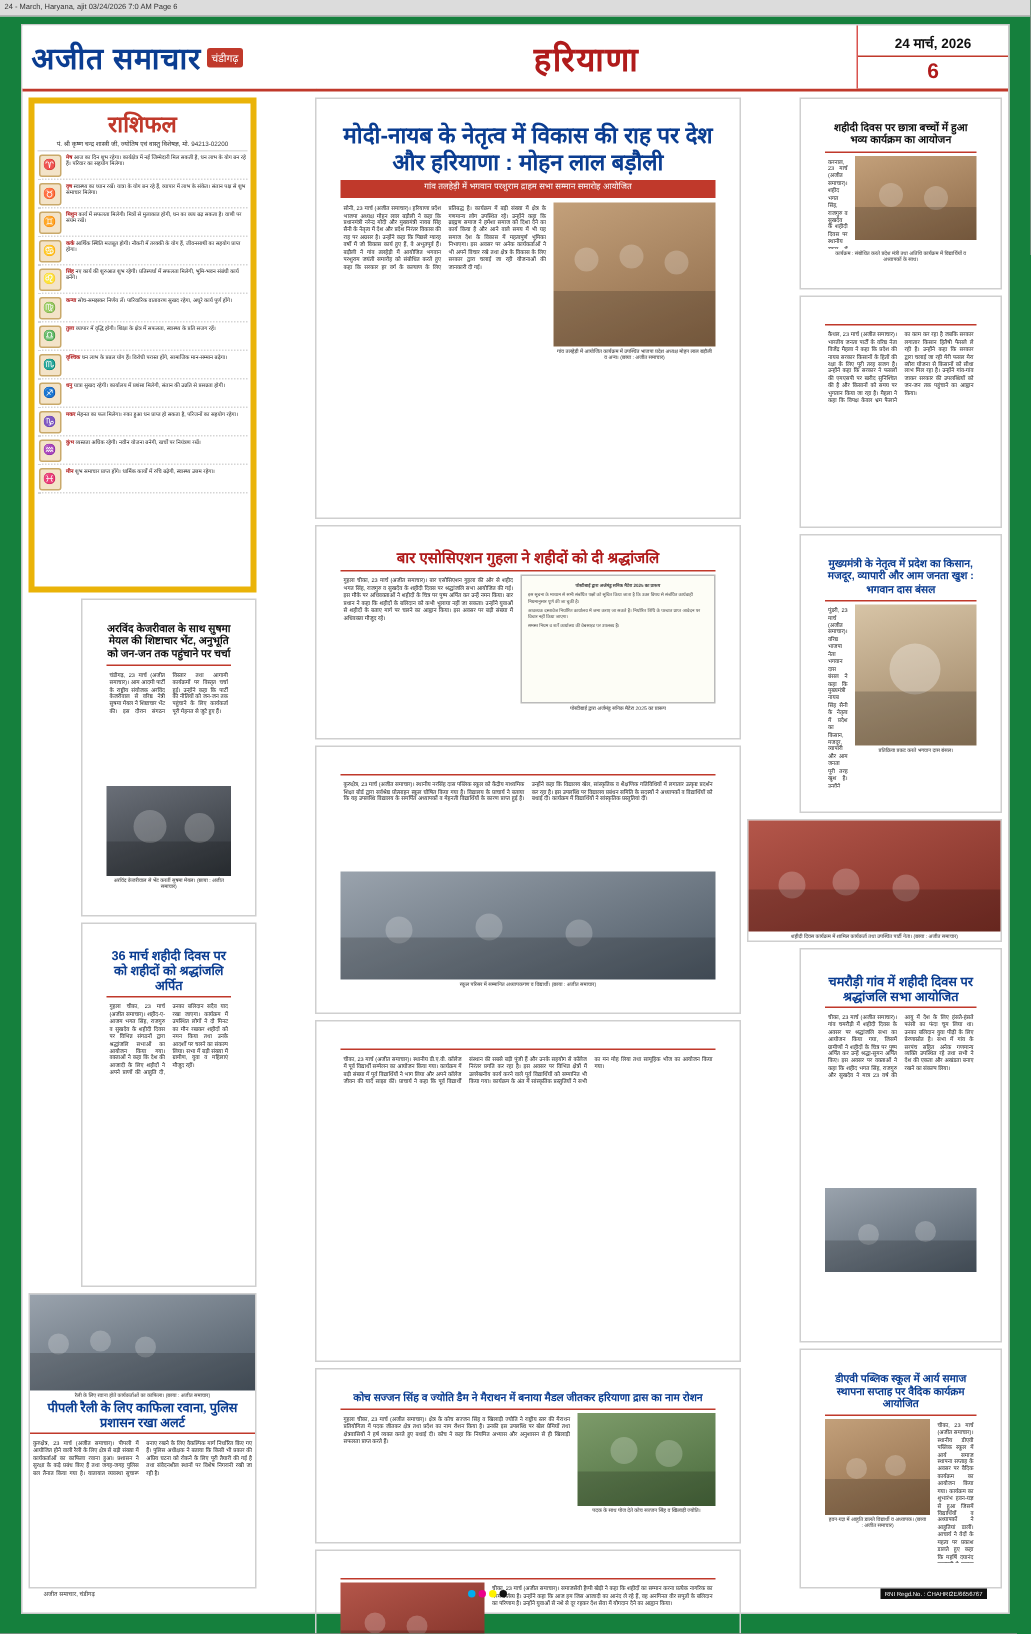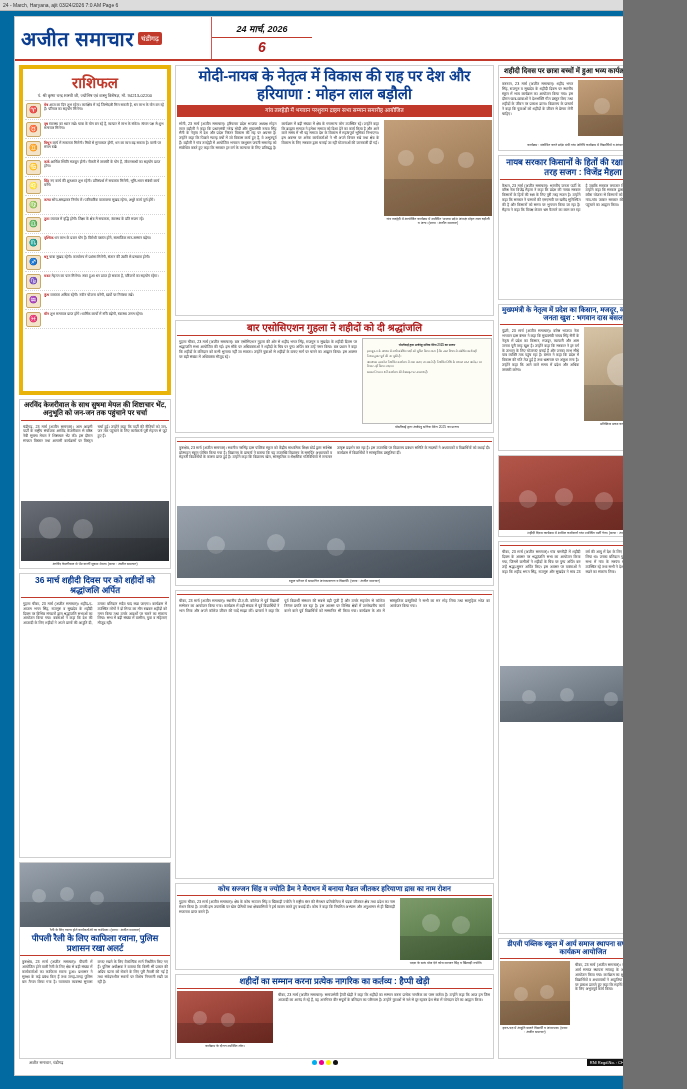--- a/index.html
+++ b/index.html
@@ -1,31 +1,31 @@
 <!DOCTYPE html>
 <html><head>
 <meta charset="utf-8">
 <style>
   html,body{margin:0;padding:0;background:#6f6f6f;}
   body{font-family:"Liberation Sans",sans-serif;}
   .page{
-    width:623px;height:1089px;position:relative;background:#0369a1;overflow:hidden;
+    width:687px;height:1089px;position:relative;background:#15803d;overflow:hidden;
     box-sizing:border-box;
   }
   .browserbar{height:10px;background:#dcdcdc;border-bottom:1px solid #b5b5b5;
     font-size:5px;line-height:10px;color:#333;padding-left:3px;white-space:nowrap;overflow:hidden;}
   .sheet{position:absolute;left:14px;top:16px;width:659px;height:1060px;background:#fff;border:1px solid #c9c9c9;box-sizing:border-box;}
   
   .masthead{display:flex;align-items:stretch;height:42px;border-bottom:2px solid #c0392b;}
   .mh-left{width:190px;background:#fff;display:flex;align-items:center;padding-left:6px;gap:4px;}
   .mh-title{color:#0b3d91;font-weight:bold;font-size:20px;letter-spacing:.5px;}
   .mh-city{font-size:7px;background:#c0392b;color:#fff;padding:2px 3px;border-radius:2px;}
   .mh-center{flex:1;display:flex;align-items:center;justify-content:center;background:#fff;}
   .mh-center span{font-size:22px;font-weight:bold;color:#b01b1b;letter-spacing:1px;}
-  .mh-right{width:100px;border-left:1px solid #d9534f;display:flex;flex-direction:column;align-items:center;justify-content:center;font-style:italic;}
+  .mh-right{width:100px;border-left:1px solid #d9534f;display:flex;flex-direction:column;align-items:center;justify-content:center;}
   .mh-date{font-size:9px;font-weight:bold;color:#111;border-bottom:1px solid #c0392b;width:100%;text-align:center;padding:2px 0;}
   .mh-page{font-size:14px;font-weight:bold;color:#b01b1b;padding:1px 0;}
   
   .cols{display:flex;gap:4px;padding:4px;box-sizing:border-box;height:calc(100% - 56px);}
   .col{display:flex;flex-direction:column;gap:4px;}
   .c1{width:152px;}
   .c2{flex:1;}
   .c3{width:170px;}
   .box{border:1px solid #cfcfcf;box-sizing:border-box;}
   .rashi{border:4px solid #eab308;padding:2px;}
@@ -56,38 +56,41 @@
   .portrait{background:linear-gradient(165deg,#d7c4a6,#9a8162);}
   .doc{background:#fdfdf6;border:1px solid #bbb;padding:4px;font-size:3px;line-height:1.35;color:#444;}
   .doc p{margin:0 0 2px 0;}
   .divider{height:1px;background:#c0392b;margin:2px 0;}
   .footer{position:absolute;left:14px;right:14px;bottom:6px;height:14px;display:flex;align-items:center;justify-content:space-between;font-size:4px;color:#333;}
   .dots{display:flex;gap:2px;align-items:center;}
   .dot{width:5px;height:5px;border-radius:50%;}
   .regd{background:#111;color:#fff;font-size:4px;padding:1px 3px;}
   .twocol{column-count:2;}
   .threecol{column-count:3;}
-  .pad{padding:1px;}
+  .pad{padding:16px;margin-left:35px;}
   .flexrow{display:flex;gap:3px;}
 </style>
 </head>
 <body>
 
 <div class="page">
 
   <div class="browserbar">
     <span>24 - March, Haryana, ajit   03/24/2026   7:0 AM   Page 6</span>
   </div>
 
   <div class="sheet">
 
     <div class="masthead">
       <div class="mh-left">
         <span class="mh-title">अजीत समाचार</span>
         <span class="mh-city">चंडीगढ़</span>
+      </div>
+      <div class="mh-center">
+        <span>हरियाणा</span>
       </div>
       <div class="mh-right">
         <div class="mh-date">24 मार्च, 2026</div>
         <div class="mh-page">6</div>
       </div>
     </div>
 
     <div class="cols">
 
       <div class="col c1">
@@ -242,21 +245,20 @@
               <div class="ph green" style="height:62px;">
                   <i style="width:18px;height:18px;left:22px;top:16px;"></i>
                   <i style="width:18px;height:18px;left:52px;top:18px;"></i>
                 </div>
               <div class="cap">पदक के साथ पोज देते कोच सज्जन सिंह व खिलाड़ी ज्योति।</div>
             </div>
           </div>
         </div>
 
         <div class="box pad">
-          <div class="head-blue h-sm">शहीदों का सम्मान करना प्रत्येक नागरिक का कर्तव्य : हैप्पी खेड़ी</div>
           <div class="divider"></div>
           <div class="flexrow">
             <div style="width:96px;">
               <div class="ph red" style="height:52px;">
                   <i style="width:14px;height:14px;left:16px;top:20px;"></i>
                   <i style="width:14px;height:14px;left:44px;top:22px;"></i>
                 </div>
               <div class="cap">कार्यक्रम के दौरान उपस्थित लोग।</div>
             </div>
             <div style="flex:1;">
@@ -280,21 +282,20 @@
               <div class="ph warm" style="height:56px;">
                   <i style="width:16px;height:16px;left:16px;top:18px;"></i>
                   <i style="width:16px;height:16px;left:46px;top:20px;"></i>
                 </div>
             </div>
           </div>
           <div class="cap">कार्यक्रम : संबोधित करते प्रदेश मंत्री तथा अतिथि कार्यक्रम में विद्यार्थियों व अध्यापकों के साथ।</div>
         </div>
 
         <div class="box pad">
-          <div class="head-blue h-sm">नायब सरकार किसानों के हितों की रक्षा के लिए पूरी तरह सजग : विजेंद्र मैहला</div>
           <div class="divider"></div>
           <div class="body-txt twocol" style="height:112px;overflow:hidden;">कैथल, 23 मार्च (अजीत समाचार)। भारतीय जनता पार्टी के वरिष्ठ नेता विजेंद्र मैहला ने कहा कि प्रदेश की नायब सरकार किसानों के हितों की रक्षा के लिए पूरी तरह सजग है। उन्होंने कहा कि सरकार ने फसलों की एमएसपी पर खरीद सुनिश्चित की है और किसानों को समय पर भुगतान किया जा रहा है। मैहला ने कहा कि विपक्ष केवल भ्रम फैलाने का काम कर रहा है जबकि सरकार लगातार किसान हितैषी फैसले ले रही है। उन्होंने कहा कि सरकार द्वारा चलाई जा रही मेरी फसल मेरा ब्यौरा योजना से किसानों को सीधा लाभ मिल रहा है। उन्होंने गांव-गांव जाकर सरकार की उपलब्धियों को जन-जन तक पहुंचाने का आह्वान किया।</div>
         </div>
 
         <div class="box pad">
           <div class="head-blue h-xs">मुख्यमंत्री के नेतृत्व में प्रदेश का किसान, मजदूर, व्यापारी और आम जनता खुश : भगवान दास बंसल</div>
           <div class="divider"></div>
           <div class="flexrow">
             <div style="flex:1;">
               <div class="body-txt" style="height:118px;overflow:hidden;">पूंडरी, 23 मार्च (अजीत समाचार)। वरिष्ठ भाजपा नेता भगवान दास बंसल ने कहा कि मुख्यमंत्री नायब सिंह सैनी के नेतृत्व में प्रदेश का किसान, मजदूर, व्यापारी और आम जनता पूरी तरह खुश है। उन्होंने कहा कि सरकार ने हर वर्ग के उत्थान के लिए योजनाएं बनाई हैं और उनका लाभ सीधे पात्र व्यक्ति तक पहुंच रहा है। बंसल ने कहा कि प्रदेश में विकास की गति तेज हुई है तथा भ्रष्टाचार पर अंकुश लगा है। उन्होंने कहा कि आने वाले समय में प्रदेश और अधिक तरक्की करेगा।</div>
@@ -311,20 +312,21 @@
         <div class="box">
           <div class="ph red" style="height:74px;">
               <i style="width:18px;height:18px;left:20px;top:34px;"></i>
               <i style="width:18px;height:18px;left:56px;top:32px;"></i>
               <i style="width:18px;height:18px;left:96px;top:36px;"></i>
             </div>
           <div class="cap">शहीदी दिवस कार्यक्रम में शामिल कार्यकर्ता तथा उपस्थित पार्टी नेता। (छाया : अजीत समाचार)</div>
         </div>
 
         <div class="box pad" style="flex:1;">
+          <div class="head-blue h-sm">चमरौड़ी गांव में शहीदी दिवस पर श्रद्धांजलि सभा आयोजित</div>
           <div class="divider"></div>
           <div class="body-txt twocol" style="height:112px;overflow:hidden;">चीका, 23 मार्च (अजीत समाचार)। गांव चमरौड़ी में शहीदी दिवस के अवसर पर श्रद्धांजलि सभा का आयोजन किया गया, जिसमें ग्रामीणों ने शहीदों के चित्र पर पुष्प अर्पित कर उन्हें श्रद्धा-सुमन अर्पित किए। इस अवसर पर वक्ताओं ने कहा कि शहीद भगत सिंह, राजगुरु और सुखदेव ने मात्र 23 वर्ष की आयु में देश के लिए हंसते-हंसते फांसी का फंदा चूम लिया था। उनका बलिदान युवा पीढ़ी के लिए प्रेरणास्रोत है। सभा में गांव के सरपंच सहित अनेक गणमान्य व्यक्ति उपस्थित रहे तथा सभी ने देश की एकता और अखंडता बनाए रखने का संकल्प लिया।</div>
           <div class="ph crowd" style="height:56px;margin-top:2px;">
               <i style="width:14px;height:14px;left:22px;top:24px;"></i>
               <i style="width:14px;height:14px;left:60px;top:22px;"></i>
               <i style="width:14px;height:14px;left:104px;top:26px;"></i>
             </div>
         </div>
 
         <div class="box pad">

